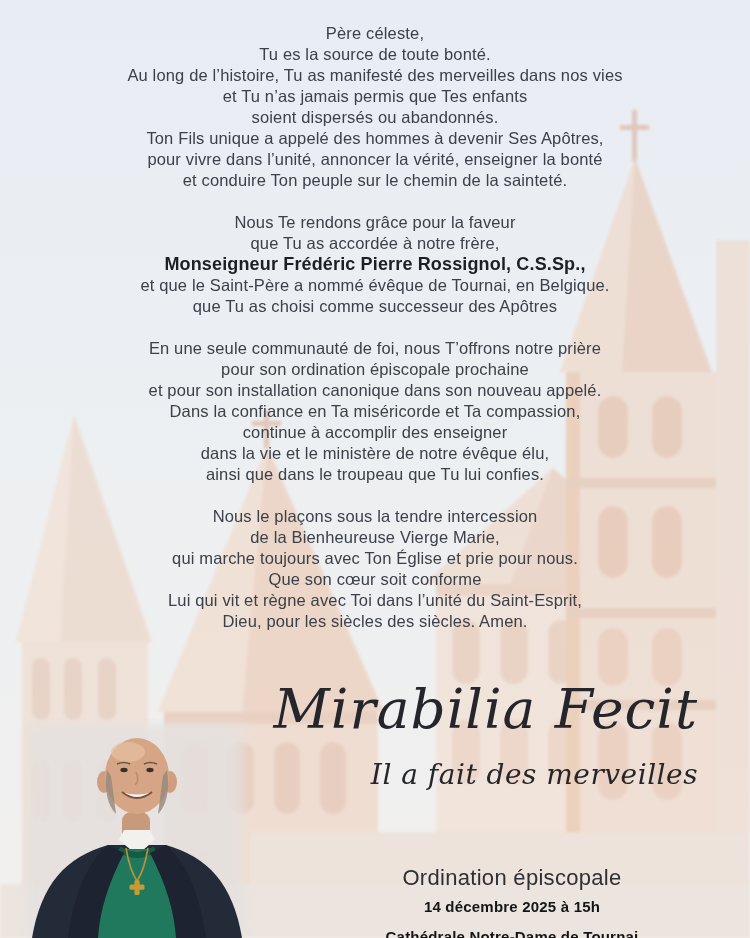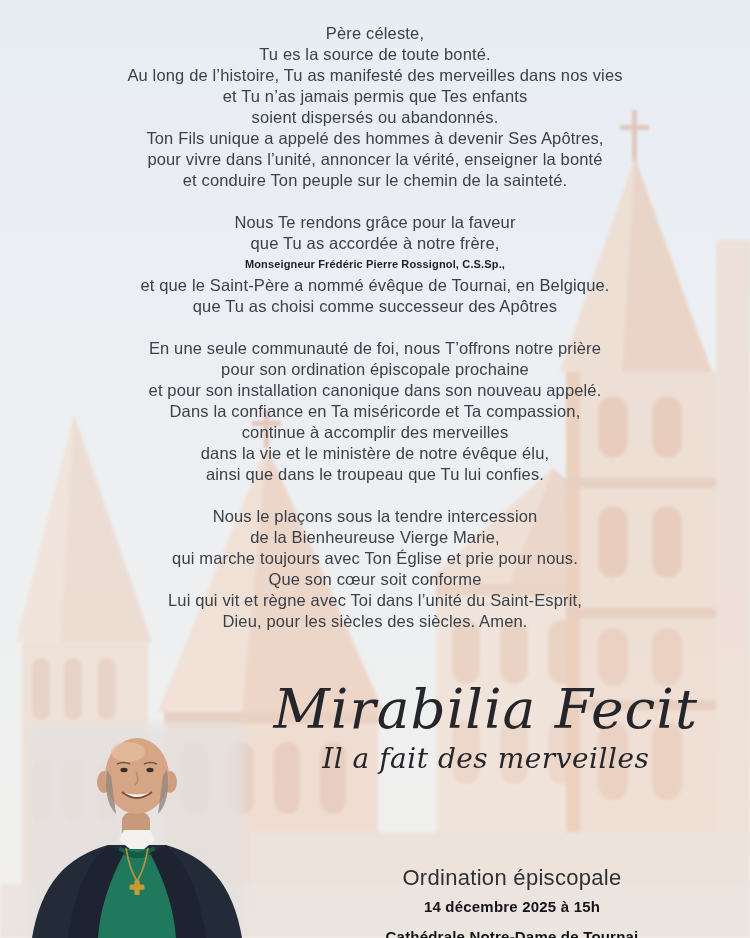--- a/index.html
+++ b/index.html
@@ -27,40 +27,40 @@
     font-size: 16.5px;
     line-height: 21px;
     letter-spacing: 0.15px;
     z-index: 2;
   }
   .prayer section { margin: 0 0 21px 0; }
   .prayer .line { white-space: nowrap; }
   .prayer .bold-line {
     font-weight: 700;
     color: #1d1f24;
-    font-size: 11px;
+    font-size: 18px;
   }
   
   .motto {
     position: absolute; top: 678px; right: 52px;
-    text-align: center;
+    text-align: right;
     color: #25262b;
     font-family: "DejaVu Serif", serif;
     font-style: italic;
     z-index: 2;
   }
   .motto-title {
     font-size: 55px;
     line-height: 62px;
     letter-spacing: 1px;
   }
   .motto-subtitle {
     font-size: 28px;
     line-height: 36px;
-    margin-top: 1px;
+    margin-top: 17px;
     letter-spacing: 0.5px;
   }
   
   .event {
     position: absolute; top: 839px; left: 283px; width: 458px;
     text-align: center;
     z-index: 2;
   }
   .event-title {
     font-size: 22px; line-height: 29px;
@@ -171,21 +171,21 @@
       <div class="line">que Tu as accordée à notre frère,</div>
       <div class="line bold-line">Monseigneur Frédéric Pierre Rossignol, C.S.Sp.,</div>
       <div class="line">et que le Saint-Père a nommé évêque de Tournai, en Belgique.</div>
       <div class="line">que Tu as choisi comme successeur des Apôtres</div>
     </section>
     <section>
       <div class="line">En une seule communauté de foi, nous T’offrons notre prière</div>
       <div class="line">pour son ordination épiscopale prochaine</div>
       <div class="line">et pour son installation canonique dans son nouveau appelé.</div>
       <div class="line">Dans la confiance en Ta miséricorde et Ta compassion,</div>
-      <div class="line">continue à accomplir des merveilles</div>
+      <div class="line">continue à accomplir des enseigner</div>
       <div class="line">dans la vie et le ministère de notre évêque élu,</div>
       <div class="line">ainsi que dans le troupeau que Tu lui confies.</div>
     </section>
     <section>
       <div class="line">Nous le plaçons sous la tendre intercession</div>
       <div class="line">de la Bienheureuse Vierge Marie,</div>
       <div class="line">qui marche toujours avec Ton Église et prie pour nous.</div>
       <div class="line">Que son cœur soit conforme</div>
       <div class="line">Lui qui vit et règne avec Toi dans l’unité du Saint-Esprit,</div>
       <div class="line">Dieu, pour les siècles des siècles. Amen.</div>

